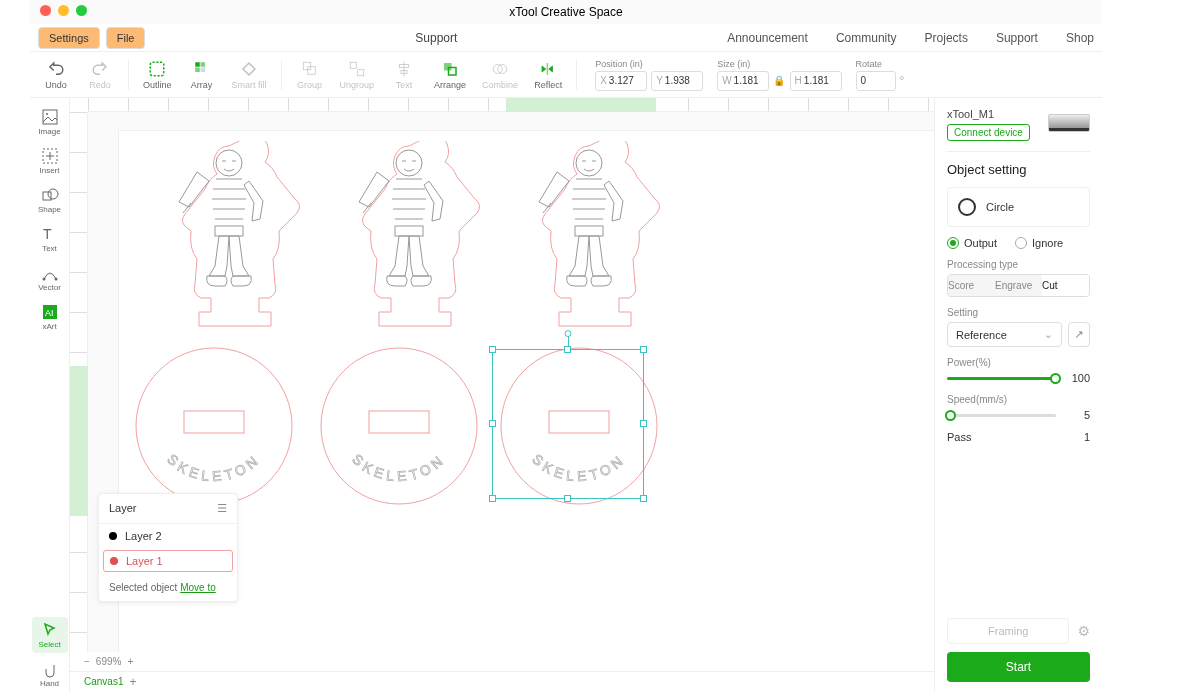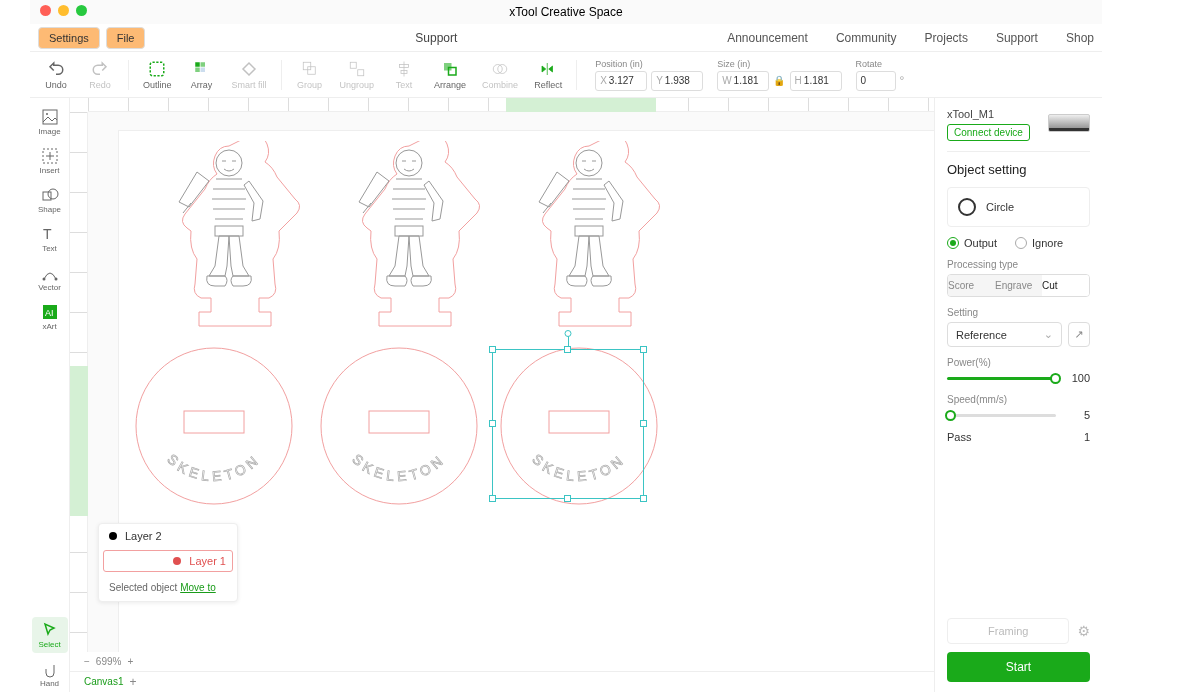--- a/index.html
+++ b/index.html
@@ -66,21 +66,21 @@
 
 .selection { position: absolute; border: 1px solid #3bc4c4; }
 .handle { position: absolute; width: 7px; height: 7px; background: #fff; border: 1px solid #3bc4c4; }
 .rothandle { position:absolute; width:7px; height:7px; border:1px solid #3bc4c4; border-radius:50%; background:#fff; left:50%; transform:translateX(-50%); top:-20px; }
 .rotline { position:absolute; width:1px; height:16px; background:#3bc4c4; left:50%; top:-16px; }
 
 
 .layer-panel { position: absolute; left: 10px; bottom: 50px; width: 140px; background: #fff; border: 1px solid #eee; border-radius: 4px; box-shadow: 0 1px 4px rgba(0,0,0,0.08); font-size: 11px; }
 .lp-head { display: flex; justify-content: space-between; padding: 8px 10px; border-bottom: 1px solid #f0f0f0; font-weight: 500; }
 .lp-row { display: flex; align-items: center; gap: 8px; padding: 6px 10px; cursor: pointer; }
-.lp-row.sel { border: 1px solid #f2a0a0; border-radius: 3px; margin: 2px 4px; padding: 4px 6px; color:#e05050;justify-content:flex-end; }
+.lp-row.sel { border: 1px solid #f2a0a0; border-radius: 3px; margin: 2px 4px; padding: 4px 6px; color:#e05050; }
 .lp-dot { width: 8px; height: 8px; border-radius: 50%; }
 .lp-foot { padding: 8px 10px; font-size: 10px; color: #666; }
 .lp-foot a { color: #1a9c1a; text-decoration: underline; }
 
 
 .status { position: absolute; left: 0; right: 0; bottom: 0; height: 40px; display:flex; flex-direction:column; }
 .zoom { display: flex; align-items: center; gap: 6px; font-size: 10px; color: #888; padding: 4px 14px; }
 .tabs { display:flex; gap:0; align-items:center; padding:2px 8px; border-top:1px solid #eee; height:20px; }
 .tab { font-size:10px; color:#1a9c1a; padding:2px 6px; }
 .tab-add { color:#888; cursor:pointer; }
@@ -397,20 +397,24 @@
             <div class="handle" style="right:-4px;bottom:-4px"></div>
             <div class="handle" style="left:calc(50% - 4px);top:-4px"></div>
             <div class="handle" style="left:calc(50% - 4px);bottom:-4px"></div>
             <div class="handle" style="top:calc(50% - 4px);left:-4px"></div>
             <div class="handle" style="top:calc(50% - 4px);right:-4px"></div>
           </div>
 
         </div>
 
         <div class="layer-panel">
+          <div class="lp-head">
+            <span>Layer</span>
+            <span style="color:#888;">☰</span>
+          </div>
           <div class="lp-row">
             <div class="lp-dot" style="background:#000"></div>
             <span>Layer 2</span>
           </div>
           <div class="lp-row sel">
             <div class="lp-dot" style="background:#e05050"></div>
             <span>Layer 1</span>
           </div>
           <div class="lp-foot">
             <span>Selected object</span>

